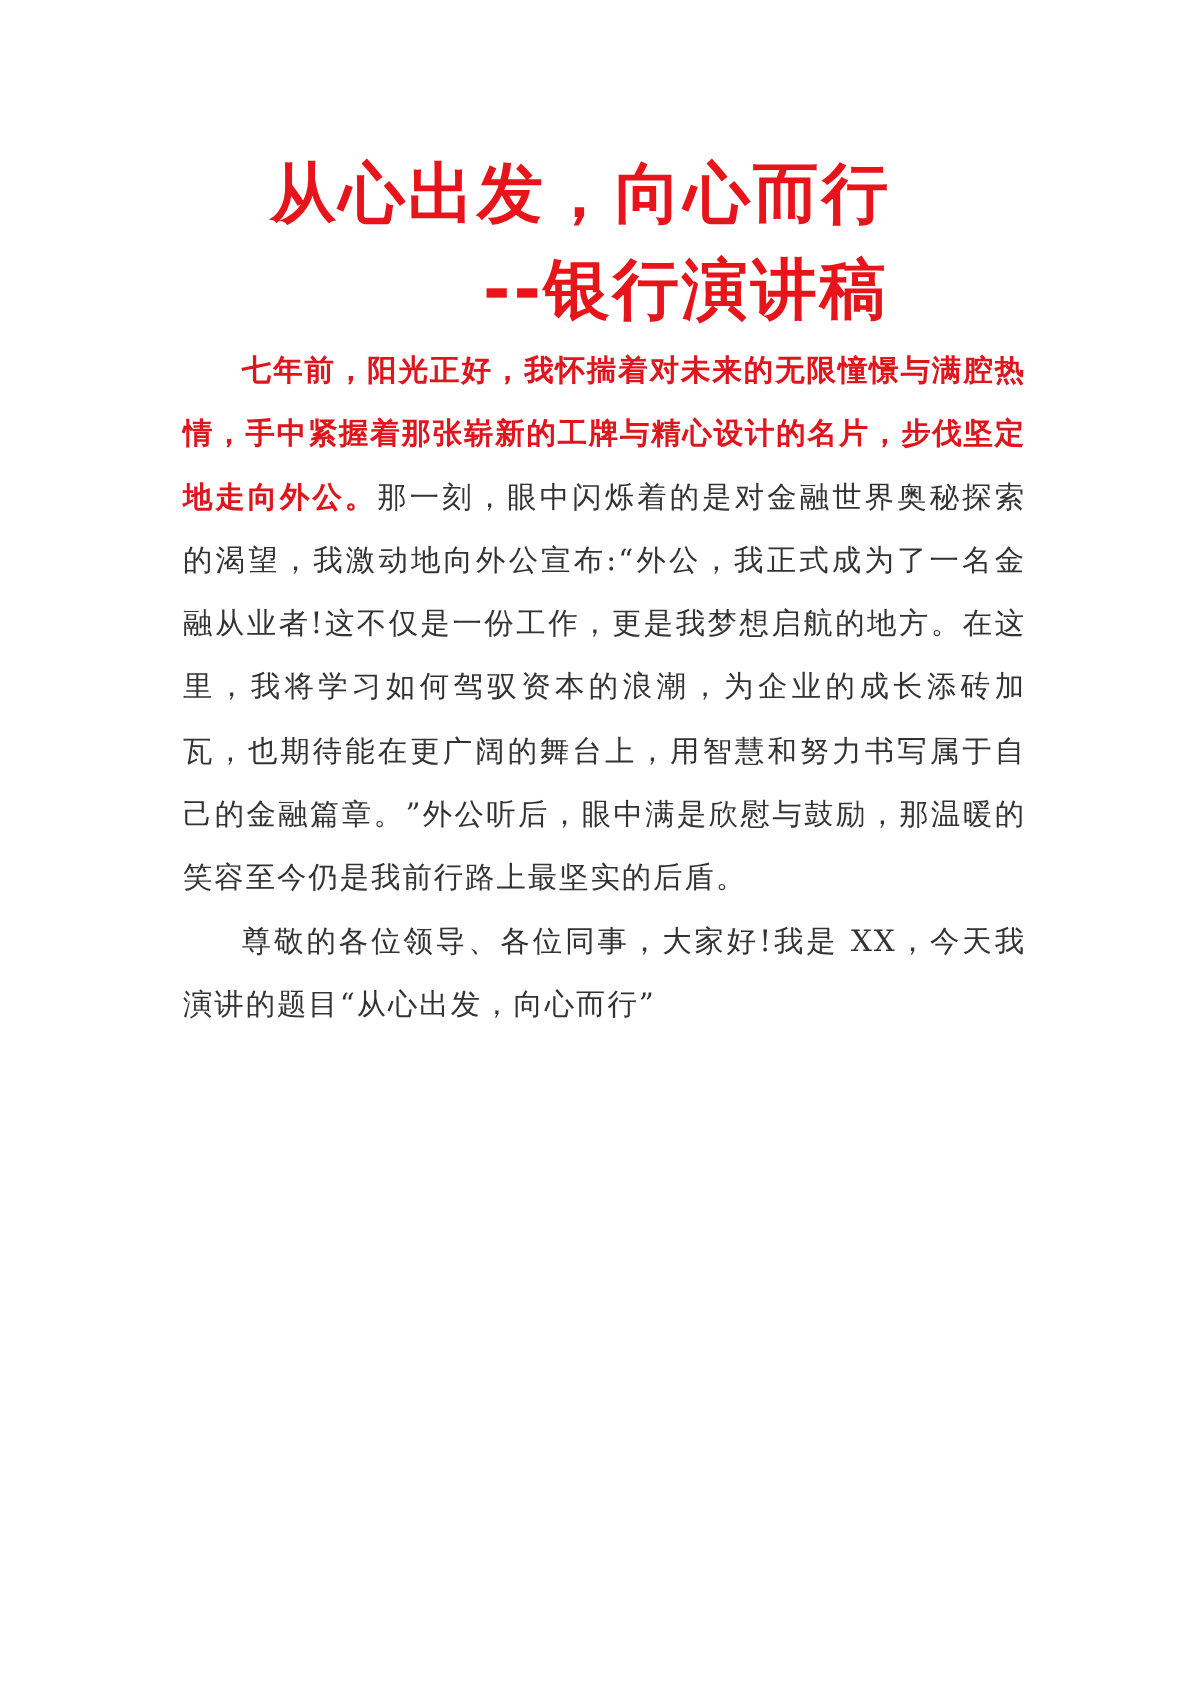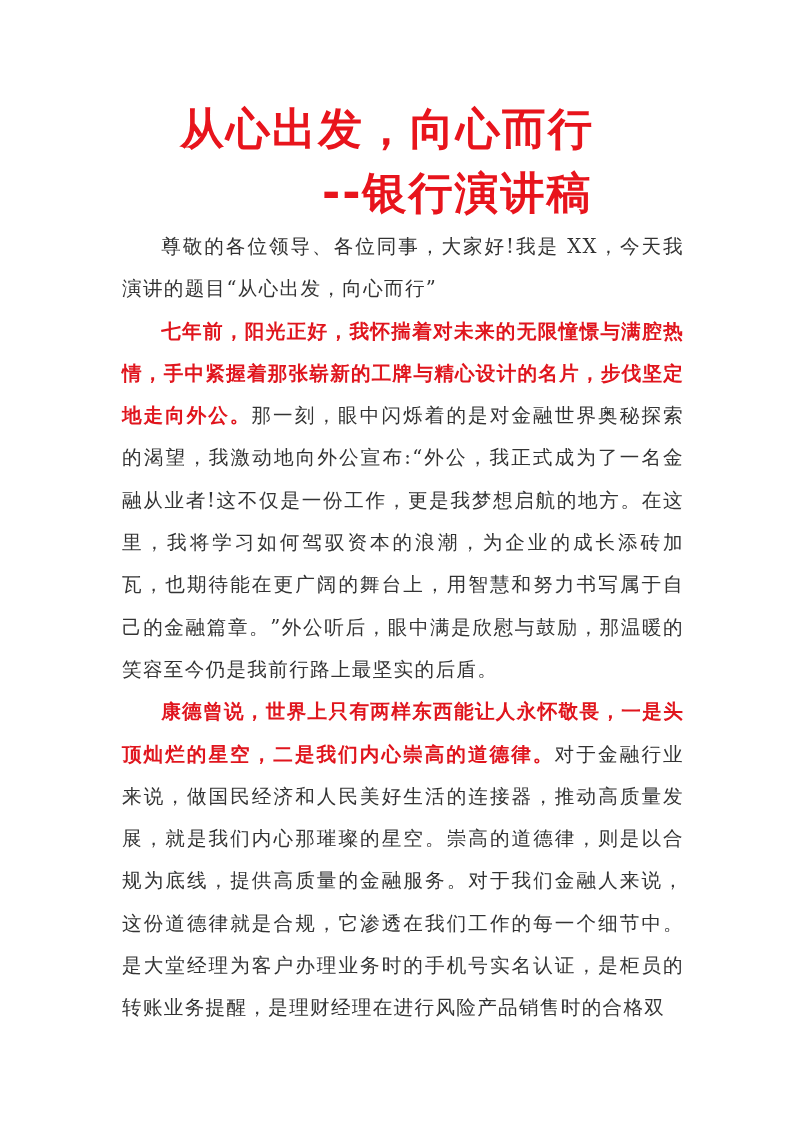--- a/index.html
+++ b/index.html
@@ -25,22 +25,19 @@
 </style>
 </head>
 <body>
 
 <div class="page">
   <div class="title1">从心出发，向心而行</div>
   <div class="title2">--银行演讲稿</div>
 
   <div class="body">
     <p>
-      <span class="red"></span><span>尊敬的各位领导、各位同事，大家好!我是 XX，今天我演讲的题目“从心出发，向心而行”</span>
-    </p>
-    <p>
       <span class="red">七年前，阳光正好，我怀揣着对未来的无限憧憬与满腔热情，手中紧握着那张崭新的工牌与精心设计的名片，步伐坚定地走向外公。</span><span>那一刻，眼中闪烁着的是对金融世界奥秘探索的渴望，我激动地向外公宣布:“外公，我正式成为了一名金融从业者!这不仅是一份工作，更是我梦想启航的地方。在这里，我将学习如何驾驭资本的浪潮，为企业的成长添砖加瓦，也期待能在更广阔的舞台上，用智慧和努力书写属于自己的金融篇章。”外公听后，眼中满是欣慰与鼓励，那温暖的笑容至今仍是我前行路上最坚实的后盾。</span>
     </p>
     <p>
-      <span class="red">康德曾说，世界上只有两样东西能让人永怀敬畏，一是头顶灿烂的星空，二是我们内心崇高的道德律。</span><span>对于金融行业来说，做国民经济和人民美好生活的连接器，推动高质量发展，就是我们内心那璀璨的星空。崇高的道德律，则是以合规为底线，提供高质量的金融服务。对于我们金融人来说，这份道德律就是合规，它渗透在我们工作的每一个细节中。是大堂经理为客户办理业务时的手机号实名认证，是柜员的转账业务提醒，是理财经理在进行风险产品销售时的合格双</span>
+      <span class="red"></span><span>尊敬的各位领导、各位同事，大家好!我是 XX，今天我演讲的题目“从心出发，向心而行”</span>
     </p>
   </div>
 </div>
 
 </body></html>

